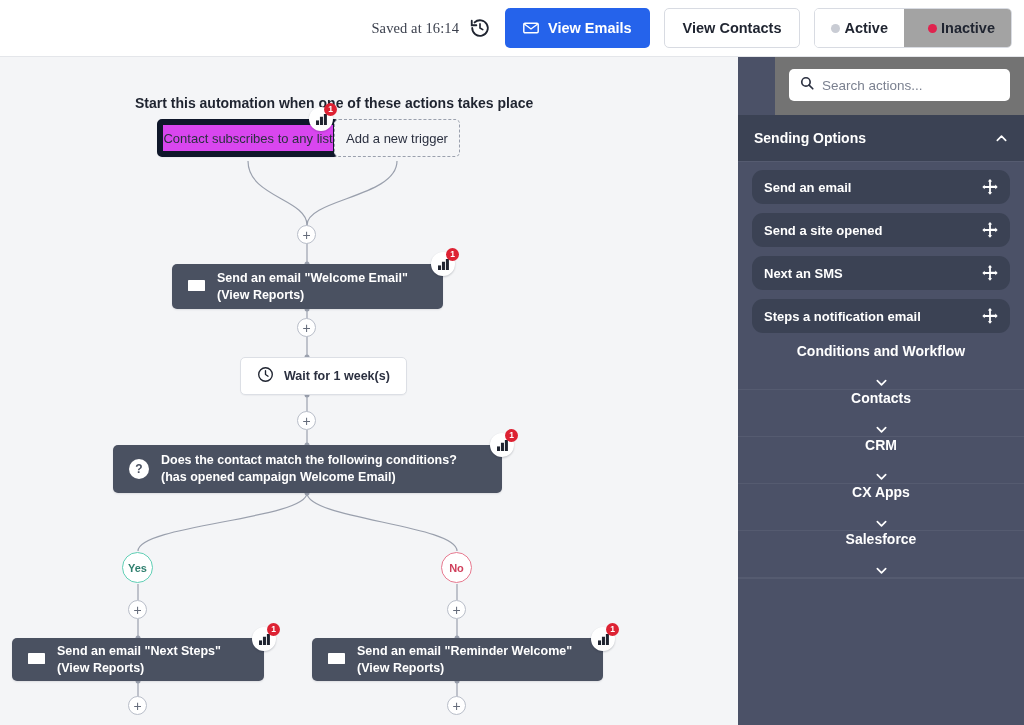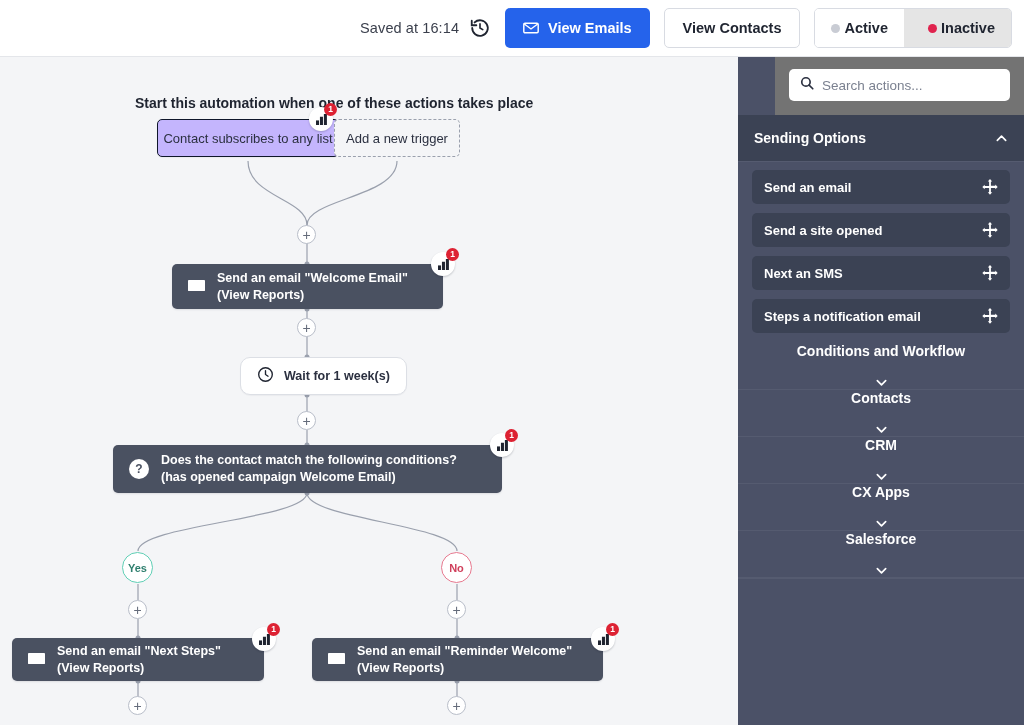--- a/index.html
+++ b/index.html
@@ -13,21 +13,21 @@
 
   
   .topbar {
     position: absolute; left: 0; top: 0; width: 1024px; height: 57px;
     background: #ffffff;
     border-bottom: 1px solid #e4e6ea;
     display: flex; align-items: center; justify-content: flex-end;
     padding-right: 12px;
     gap: 14px;
   }
-  .saved-group { display: flex; align-items: center; gap: 10px; }
+  .saved-group { display: flex; align-items: center; gap: 10px; font-family: Liberation Serif, serif; }
   .saved-text { font-size: 14.5px; color: #3a3f4c; letter-spacing: .1px; }
   .history-icon { width: 22px; height: 22px; display: block; }
 
   .btn-primary {
     background: #2563eb; color: #fff;
     border: none; border-radius: 5px;
     height: 40px; padding: 0 18px;
     display: flex; align-items: center; gap: 9px;
     font-size: 14.5px; font-weight: 700;
     font-family: "Liberation Sans", sans-serif;
@@ -47,21 +47,21 @@
   .toggle {
     display: flex; align-items: stretch;
     border: 1px solid #d8dbe2; border-radius: 5px; overflow: hidden;
     height: 40px; background: #fff;
   }
   .toggle-opt {
     display: flex; align-items: center; gap: 4px;
     padding: 0 16px; font-size: 14.5px; font-weight: 700; color: #1f2430;
     cursor: pointer; background: #fff;
   }
-  .toggle-opt.selected { background: #e5e5e5; padding-left: 24px; }
+  .toggle-opt.selected { background: #a3a3a3; padding-left: 24px; }
   .dot { width: 9px; height: 9px; border-radius: 50%; display:block; }
   .dot.grey { background: #c9ccd4; }
   .dot.red  { background: #e0234e; }
 
   
   .canvas {
     position: absolute; left: 0; top: 57px;
     width: 738px; height: 668px;
     background: #f4f5f7;
     overflow: hidden;
@@ -70,21 +70,21 @@
 
   .canvas-title {
     position: absolute; left: 135px; top: 38px;
     font-size: 14px; font-weight: 700; color: #1f2430;
     white-space: nowrap;
   }
 
   .node { position: absolute; }
 
   .trigger-box {
-    background: #c4b5fd; border: 1px solid #0f172a; border-radius: 5px;
+    background: #d946ef; border: 6px solid #0f172a; border-radius: 5px;
     height: 38px; display:flex; align-items:center; justify-content:center;
     font-size: 13px; color: #2b3040; padding: 0 14px;
     white-space: nowrap;
     box-shadow: 0 1px 1px rgba(16,24,40,.04);
   }
   .trigger-box.dashed { border: 1.5px dashed #9aa0ad; background: #f4f5f7; box-shadow:none; }
 
   .dark-node {
     background: #4a5161; border-radius: 5px;
     display: flex; align-items: center; gap: 12px;
@@ -95,21 +95,21 @@
   .dark-node .mail-ic { width: 17px; height: 13px; flex: 0 0 auto; }
   .dark-node .q-ic {
     width: 20px; height: 20px; border-radius: 50%;
     background: #ffffff; color: #4a5161;
     display:flex; align-items:center; justify-content:center;
     font-size: 12px; font-weight: 700; flex: 0 0 auto;
   }
   .dark-node .label { line-height: 1.35; }
 
   .wait-box {
-    background:#fff; border:1px solid #dcdfe5; border-radius:10px;
+    background:#fff; border:1px solid #dcdfe5; border-radius:5px;
     height:38px; display:flex; align-items:center; gap:10px;
     padding: 0 16px; font-size:12.5px; font-weight:700; color:#2b3040;
     white-space:nowrap;
     box-shadow: 0 1px 1px rgba(16,24,40,.04);
   }
 
   .plus {
     width: 19px; height: 19px; border-radius: 50%;
     background: #fff; border: 1px solid #b9bec9;
     display:flex; align-items:center; justify-content:center;
@@ -170,21 +170,21 @@
     height: 47px; padding: 0 16px;
     display:flex; align-items:center; justify-content:space-between;
     color:#fff; font-size:14px; font-weight:700;
     background: #3b4254;
     border-bottom: 1px solid #555b70;
     cursor: pointer;
   }
   .sb-section-head.collapsed { background: #4b5167; flex-direction: column; }
   .sb-items { background: #4b5167; padding: 8px 14px 10px 14px; }
   .sb-item {
-    background: #3b4254; border-radius: 5px;
+    background: #3b4254; border-radius: 11px;
     height: 34px; margin-bottom: 9px;
     display:flex; align-items:center; justify-content:space-between;
     padding: 0 12px;
     color:#fff; font-size: 13px; font-weight: 700;
     cursor: grab;
   }
   .sb-item:last-child { margin-bottom: 0; }
   .chev { width: 13px; height: 13px; display:block; }
   .move-ic { width: 16px; height: 16px; display:block; }
   .sb-filler { background:#4b5167; height: 100%; border-top: 1px solid #555b70;}

